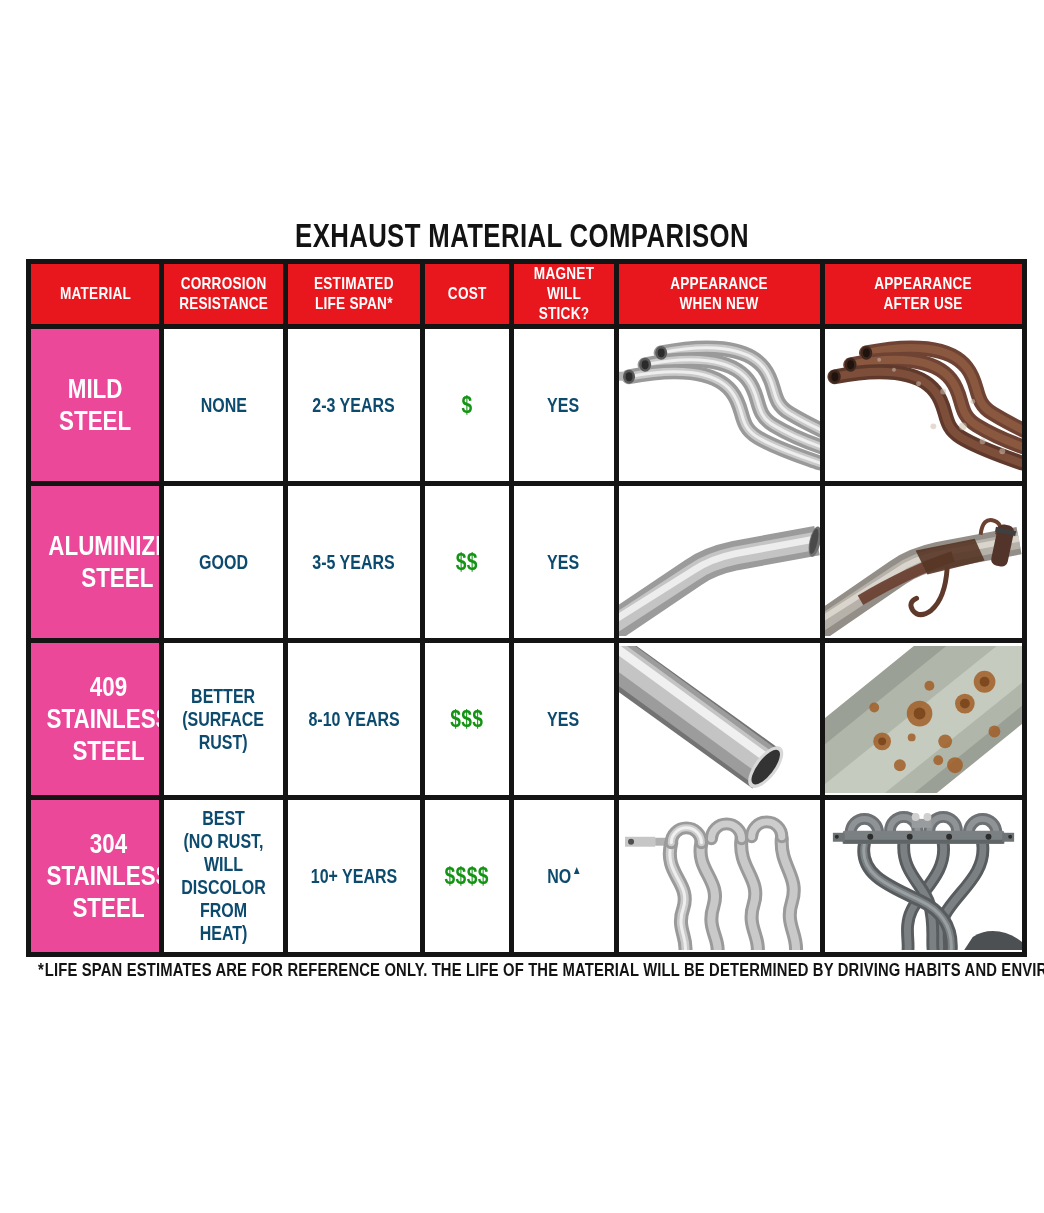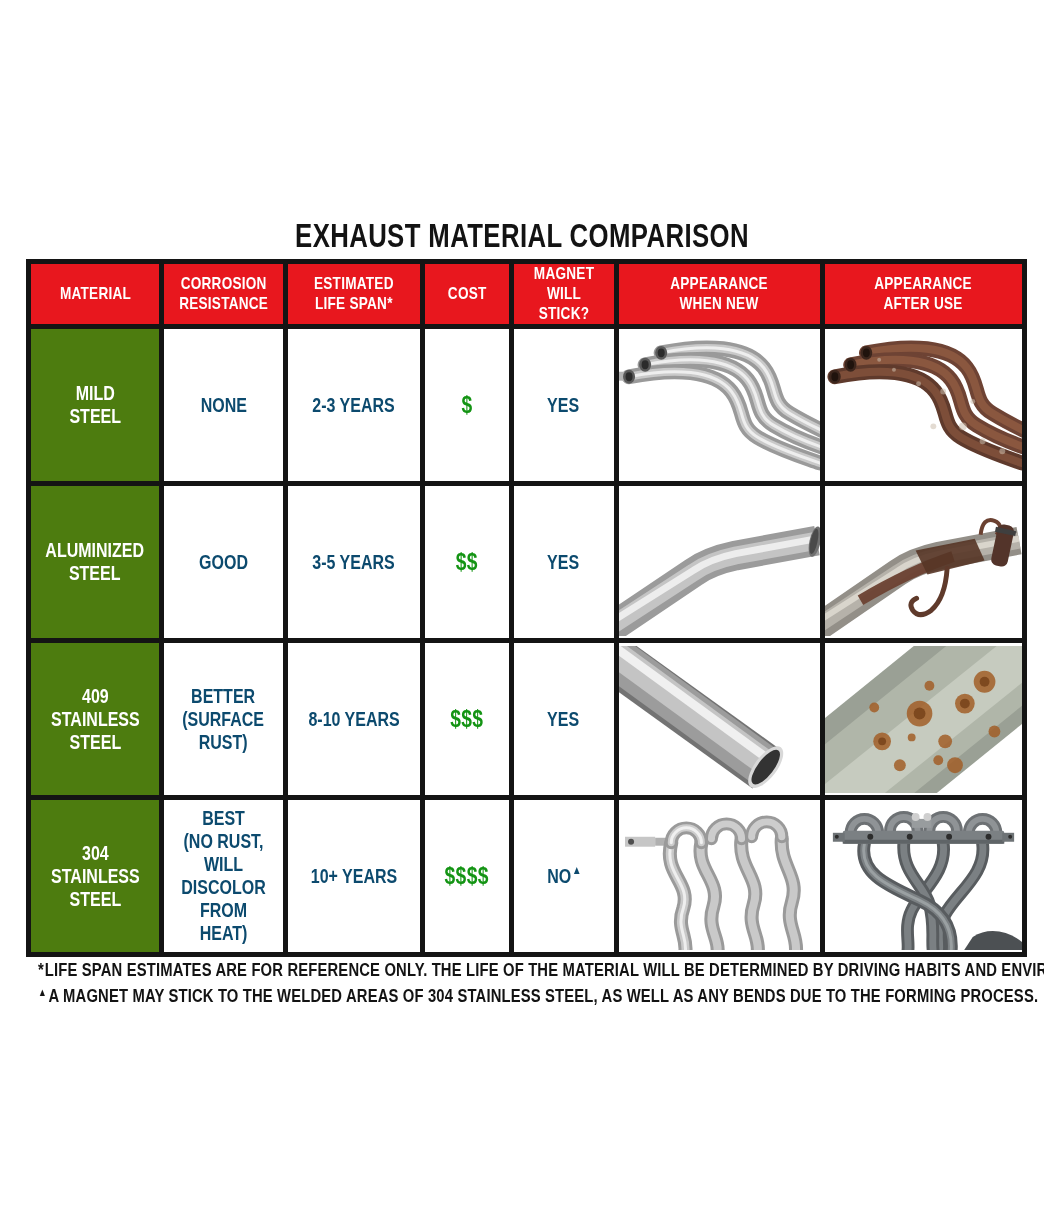--- a/index.html
+++ b/index.html
@@ -28,22 +28,22 @@
     border:5px solid #141414;padding:0;margin:0;
     text-align:center;vertical-align:middle;overflow:hidden;
   }
   thead tr{height:64px;}
   tbody tr{height:157px;}
   th{
     background:#e8171e;color:#ffffff;
     font-size:17px;font-weight:bold;line-height:1.18;letter-spacing:0.3px;
   }
   td.mat{
-    background:#4d7c0f;color:#ffffff;
-    font-size:20px;font-weight:bold;line-height:1.15;
+    background:#ec4899;color:#ffffff;
+    font-size:28px;font-weight:bold;line-height:1.15;
   }
   td.val{
     background:#ffffff;color:#0c4a6e;
     font-size:20px;font-weight:bold;line-height:1.15;
   }
   td.cost{
     background:#ffffff;color:#149414;
     font-size:24px;font-weight:bold;letter-spacing:0.5px;
   }
   td.photo{background:#ffffff;padding:0;}
@@ -326,18 +326,15 @@
         </td>
       </tr>
 
     </tbody>
   </table>
 
   <div class="footnotes">
     <div class="footnote">
       <span class="fnline"><span class="fnm">*</span><span>LIFE SPAN ESTIMATES ARE FOR REFERENCE ONLY. THE LIFE OF THE MATERIAL WILL BE DETERMINED BY DRIVING HABITS AND ENVIRONMENTAL FACTORS.</span></span>
     </div>
-    <div class="footnote">
-      <span class="fnline"><span class="fnm tri">▲</span><span>A MAGNET MAY STICK TO THE WELDED AREAS OF 304 STAINLESS STEEL, AS WELL AS ANY BENDS DUE TO THE FORMING PROCESS.</span></span>
-    </div>
   </div>
 
 </div>
 
 </body></html>

